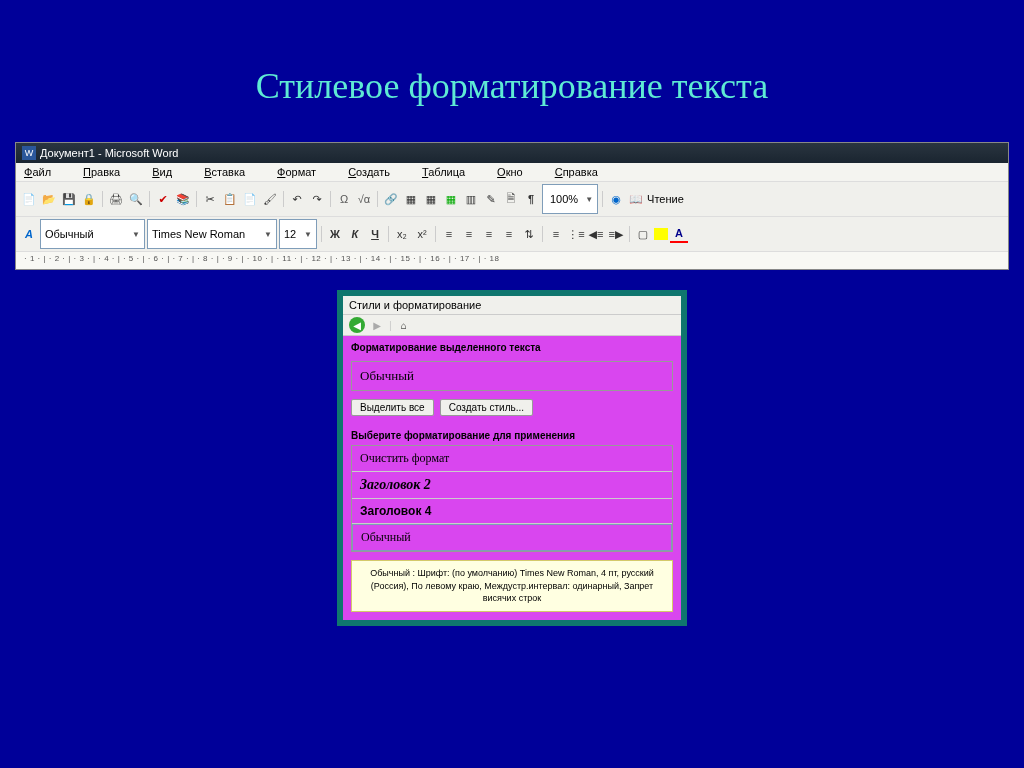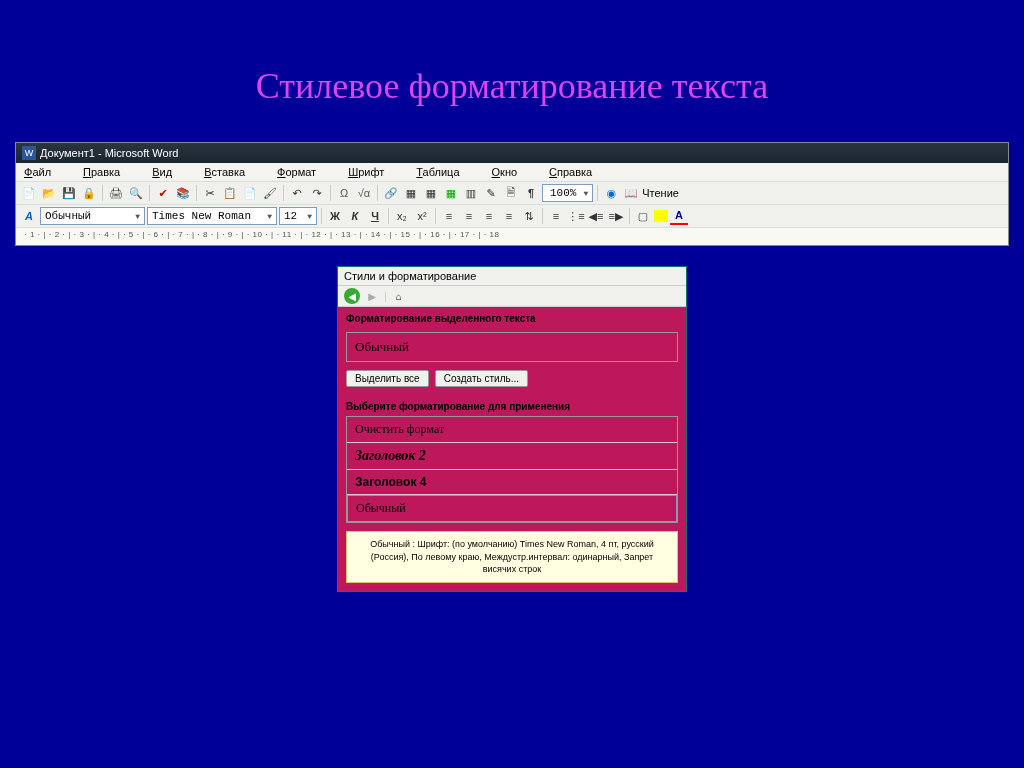--- a/index.html
+++ b/index.html
@@ -4,21 +4,21 @@
   <style>
     * { box-sizing: border-box; margin: 0; padding: 0; }
     body {
       background: #000099;
       width: 1024px;
       height: 768px;
       font-family: Arial, sans-serif;
       overflow: hidden;
     }
     .slide-title {
-      color: #d946ef;
+      color: #5eead4;
       font-size: 36px;
       font-weight: normal;
       text-align: center;
       padding-top: 65px;
       padding-bottom: 35px;
       font-family: Georgia, serif;
     }
     .word-window {
       margin: 0 15px;
       background: #e8ece8;
@@ -73,43 +73,42 @@
     .tb-sep {
       width: 1px; height: 16px;
       background: #ccc;
       margin: 0 2px;
     }
     .tb-combo {
       background: #fff;
       border: 1px solid #7f9db9;
       padding: 1px 4px;
       font-size: 11px;
-      height: 18px;
+      height: 30px;
       display: inline-flex;
       align-items: center;
-      font-family: Liberation Mono, monospace;
     }
     .tb-combo .arrow { margin-left: 4px; font-size: 8px; color: #555; }
     .ruler {
       background: #f8f8f4;
       height: 18px;
       font-size: 8px;
       color: #555;
       padding: 2px 8px;
       border-top: 1px solid #ddd;
       letter-spacing: 0.5px;
       white-space: nowrap;
       overflow: hidden;
     }
     
     .styles-panel {
-      background: #be185d;
+      background: #d946ef;
       width: 350px;
       margin: 20px auto 0;
-      border: 1px solid #0f766e;
+      border: 6px solid #0f766e;
       font-size: 11px;
     }
     .sp-title {
       background: #f0f0ec;
       padding: 3px 6px;
       font-size: 11px;
       border-bottom: 1px solid #ccc;
     }
     .sp-icons {
       background: #f0f0ec;
@@ -187,21 +186,21 @@
   <div class="titlebar">
     <span class="word-icon">W</span>
     <span>Документ1 - Microsoft Word</span>
   </div>
   <div class="menubar">
     <span class="menu-item">Файл</span>
     <span class="menu-item">Правка</span>
     <span class="menu-item">Вид</span>
     <span class="menu-item">Вставка</span>
     <span class="menu-item">Формат</span>
-    <span class="menu-item">Шрифт</span>
+    <span class="menu-item">Создать</span>
     <span class="menu-item">Таблица</span>
     <span class="menu-item">Окно</span>
     <span class="menu-item">Справка</span>
   </div>
   <div class="toolbar">
     <span class="tb-btn">📄</span>
     <span class="tb-btn">📂</span>
     <span class="tb-btn">💾</span>
     <span class="tb-btn">🔒</span>
     <span class="tb-sep"></span>

